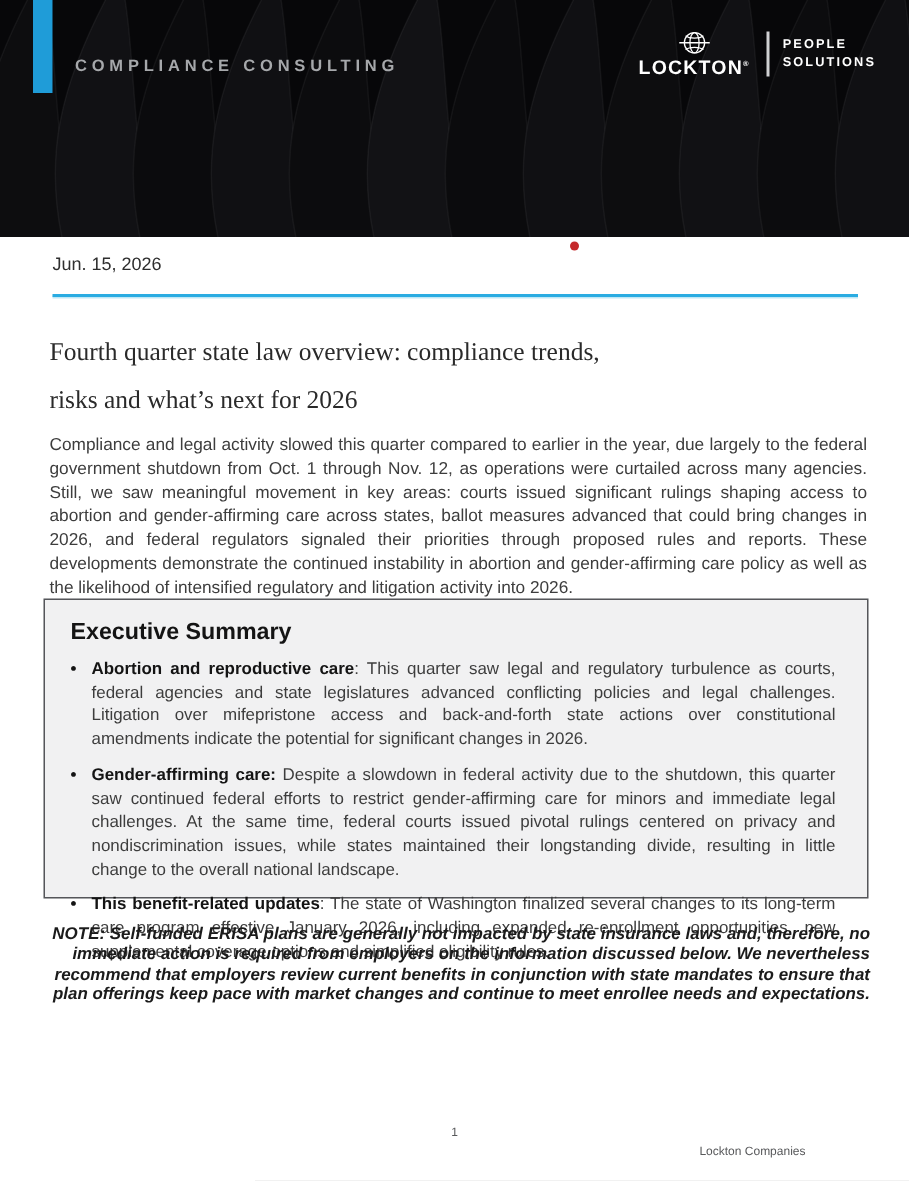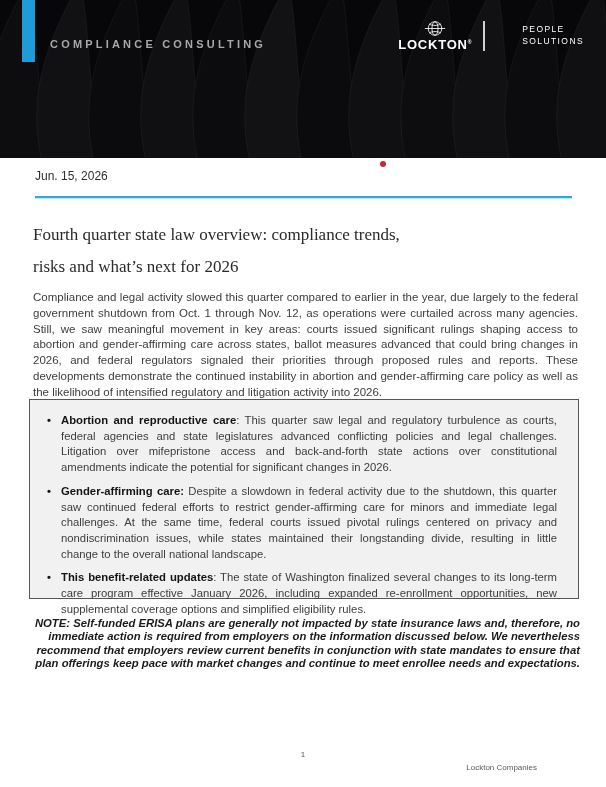--- a/index.html
+++ b/index.html
@@ -23,21 +23,21 @@
     position:absolute; left:52px; top:62px;
     font-size:47px; font-weight:200; letter-spacing:1px; color:#fbfbfb;
     font-family:"DejaVu Sans","Liberation Sans",sans-serif;
   }
   .logo-group { position:absolute; right:22px; top:20px; display:flex; align-items:center; }
   .logo-mark { display:flex; flex-direction:column; align-items:center; }
   .logo-globe { width:22px; height:17px; margin-bottom:1px; }
   .logo-word { font-size:13px; font-weight:bold; letter-spacing:0.8px; color:#ffffff; line-height:1; }
   .logo-word sup { font-size:5px; vertical-align:super; }
   .logo-divider { width:2px; height:30px; background:#cfd0d2; margin:0 9px 0 11px; }
-  .logo-tagline { font-size:8.5px; font-weight:normal; letter-spacing:1.4px; color:#ffffff; line-height:1.3;margin-left:28px; }
+  .logo-tagline { font-size:8.5px; font-weight:bold; letter-spacing:1.4px; color:#ffffff; line-height:1.3; }
 
   
   .date-line { position:absolute; left:35px; top:169px; font-size:12px; color:#2e2e2e; }
   .red-dot { position:absolute; left:380px; top:161px; width:6px; height:6px; border-radius:50%; background:#c5292b; }
   .rule { position:absolute; left:35px; top:196px; width:537px; height:2px; background:#2aace2; box-shadow:0 1px 0 #bfe8f6; }
 
   
   .article-title {
     position:absolute; left:33px; top:219px; width:560px;
     font-family:"Liberation Serif","DejaVu Serif",serif;
@@ -130,20 +130,21 @@
   <div class="rule"></div>
 
   <h1 class="article-title">
     <span>Fourth quarter state law overview: compliance trends,</span><br>
     <span>risks and what’s next for 2026</span>
   </h1>
 
   <p class="intro">Compliance and legal activity slowed this quarter compared to earlier in the year, due largely to the federal government shutdown from Oct. 1 through Nov. 12, as operations were curtailed across many agencies. Still, we saw meaningful movement in key areas: courts issued significant rulings shaping access to abortion and gender-affirming care across states, ballot measures advanced that could bring changes in 2026, and federal regulators signaled their priorities through proposed rules and reports. These developments demonstrate the continued instability in abortion and gender-affirming care policy as well as the likelihood of intensified regulatory and litigation activity into 2026.</p>
 
   <div class="exec-box">
+    <div class="exec-heading">Executive Summary</div>
     <ul class="exec-list">
       <li>
         <span class="bullet-marker">•</span><b>Abortion and reproductive care</b><span>: This quarter saw legal and regulatory turbulence as courts, federal agencies and state legislatures advanced conflicting policies and legal challenges. Litigation over mifepristone access and back-and-forth state actions over constitutional amendments indicate the potential for significant changes in 2026.</span>
       </li>
       <li>
         <span class="bullet-marker">•</span><b>Gender-affirming care:</b><span> Despite a slowdown in federal activity due to the shutdown, this quarter saw continued federal efforts to restrict gender-affirming care for minors and immediate legal challenges. At the same time, federal courts issued pivotal rulings centered on privacy and nondiscrimination issues, while states maintained their longstanding divide, resulting in little change to the overall national landscape.</span>
       </li>
       <li>
         <span class="bullet-marker">•</span><b>This benefit-related updates</b><span>: The state of Washington finalized several changes to its long-term care program effective January 2026, including expanded re-enrollment opportunities, new supplemental coverage options and simplified eligibility rules.</span>
       </li>

